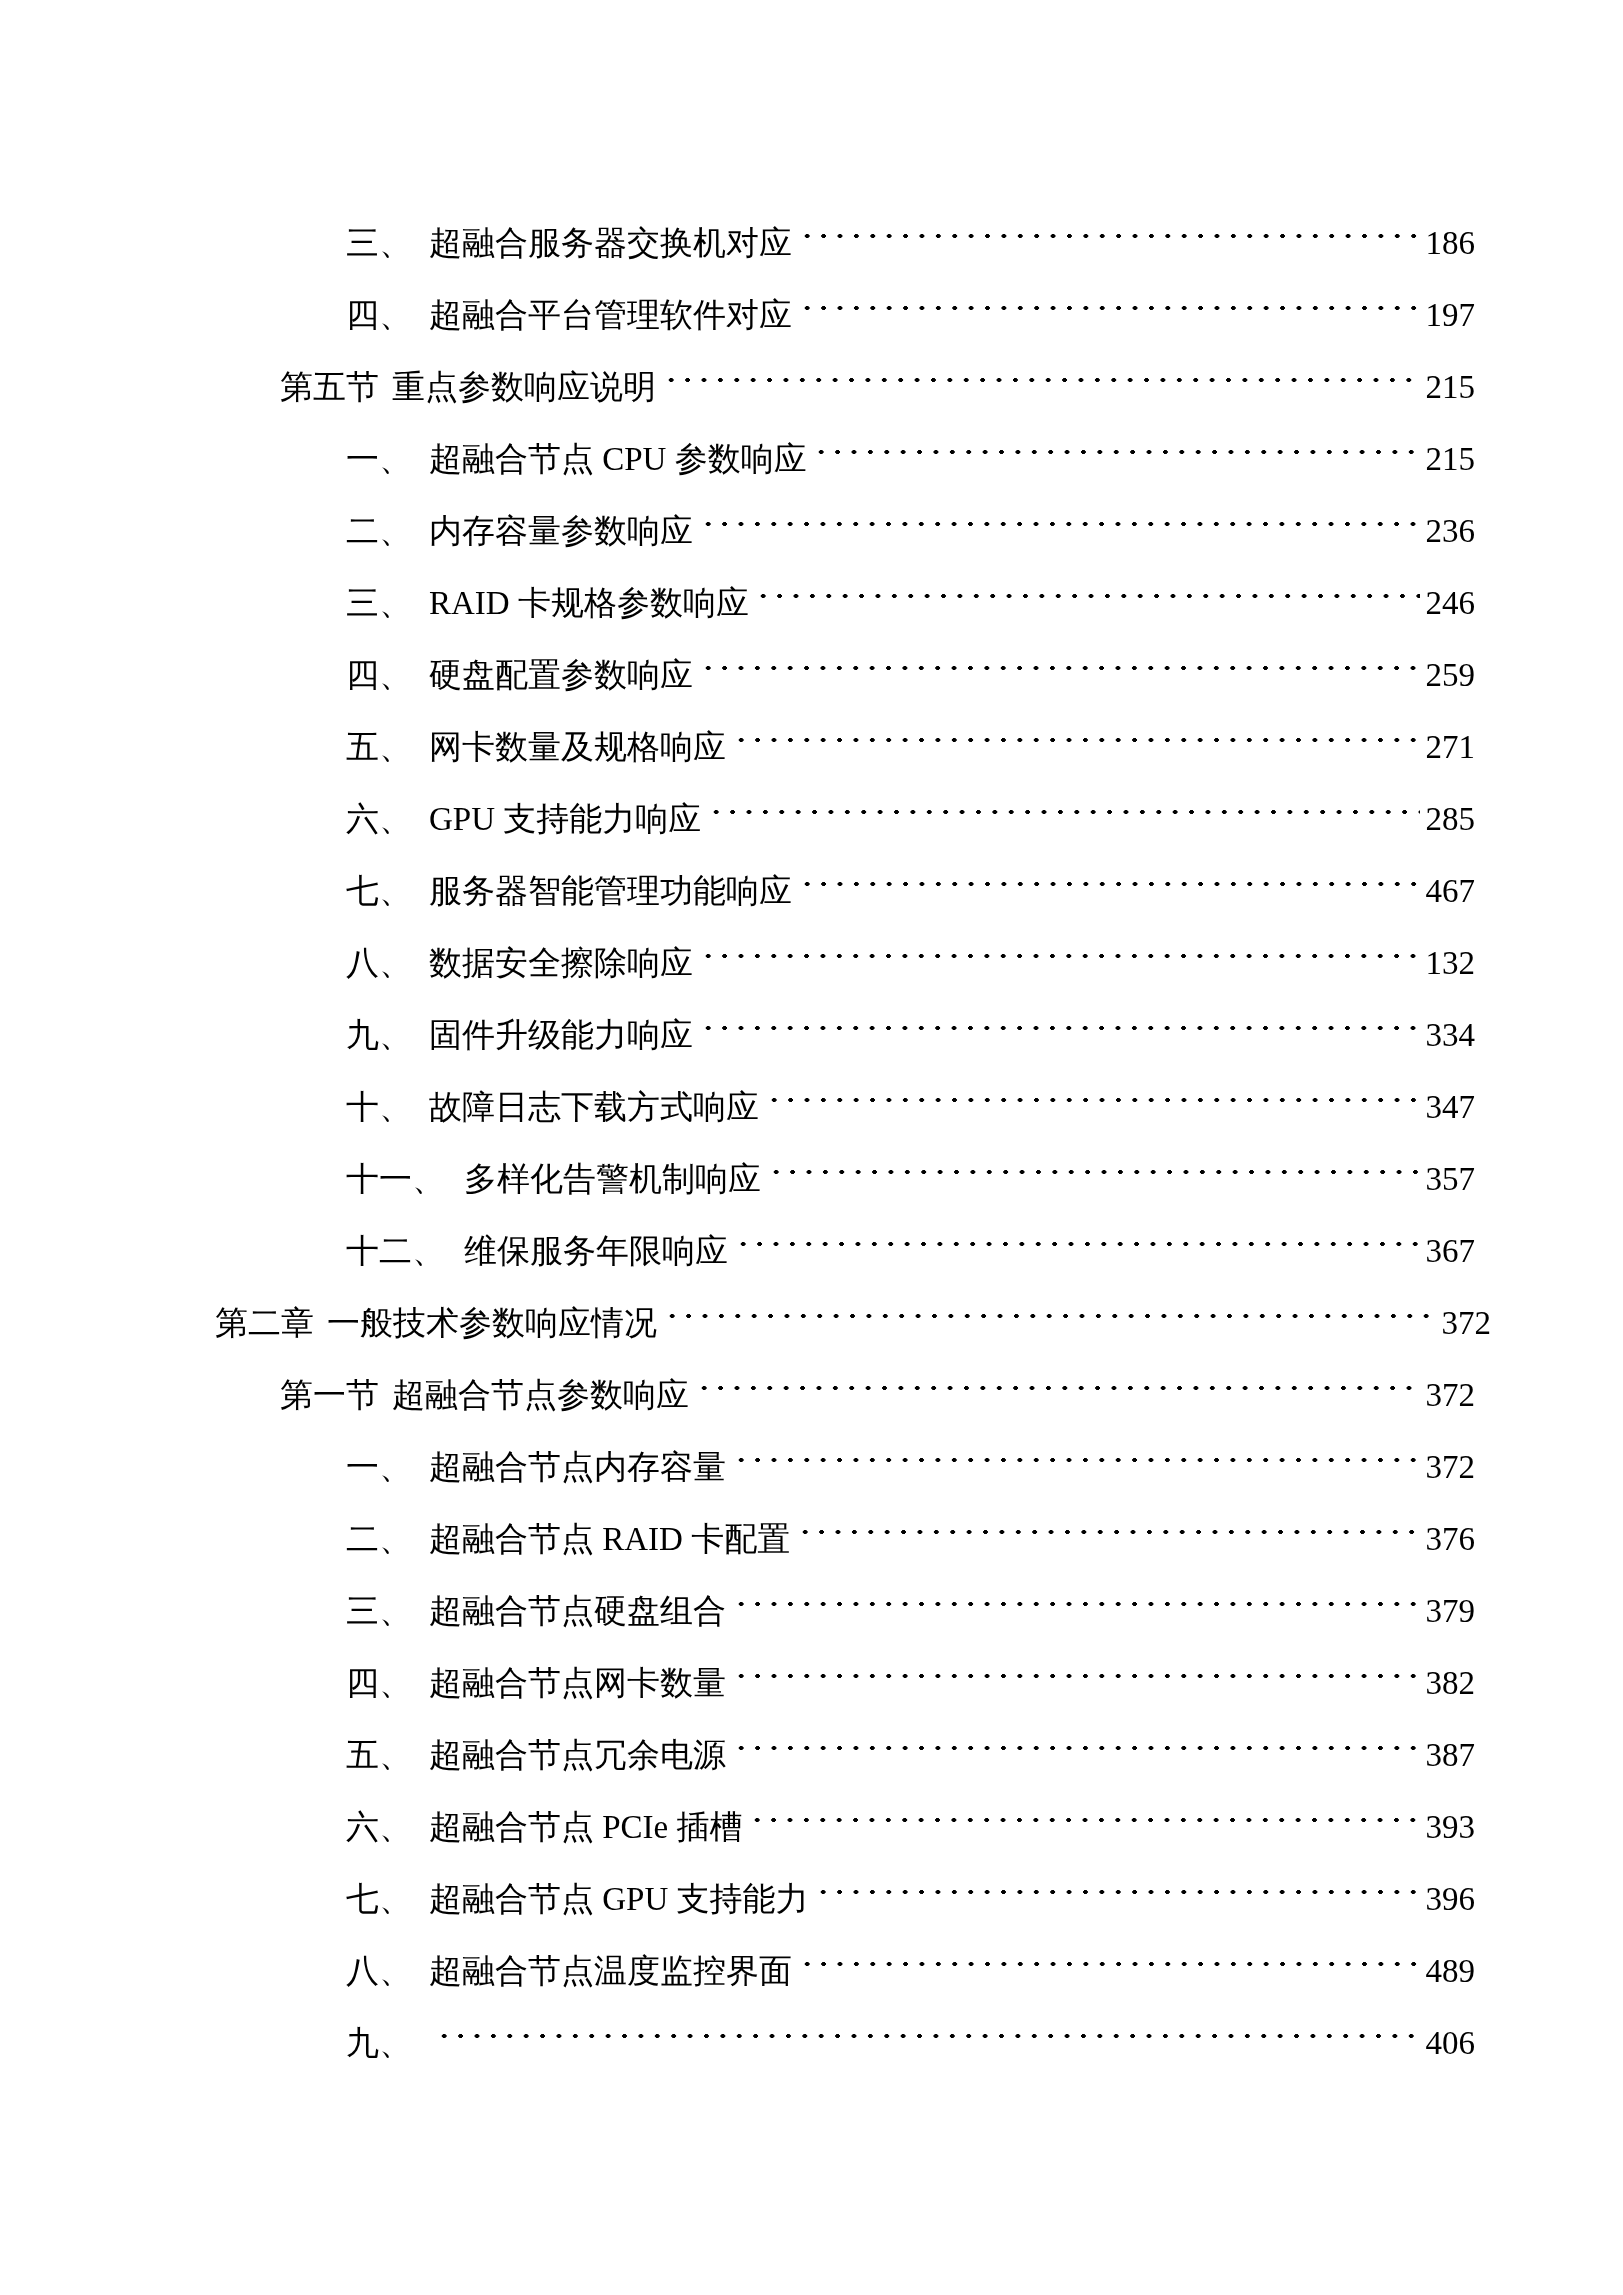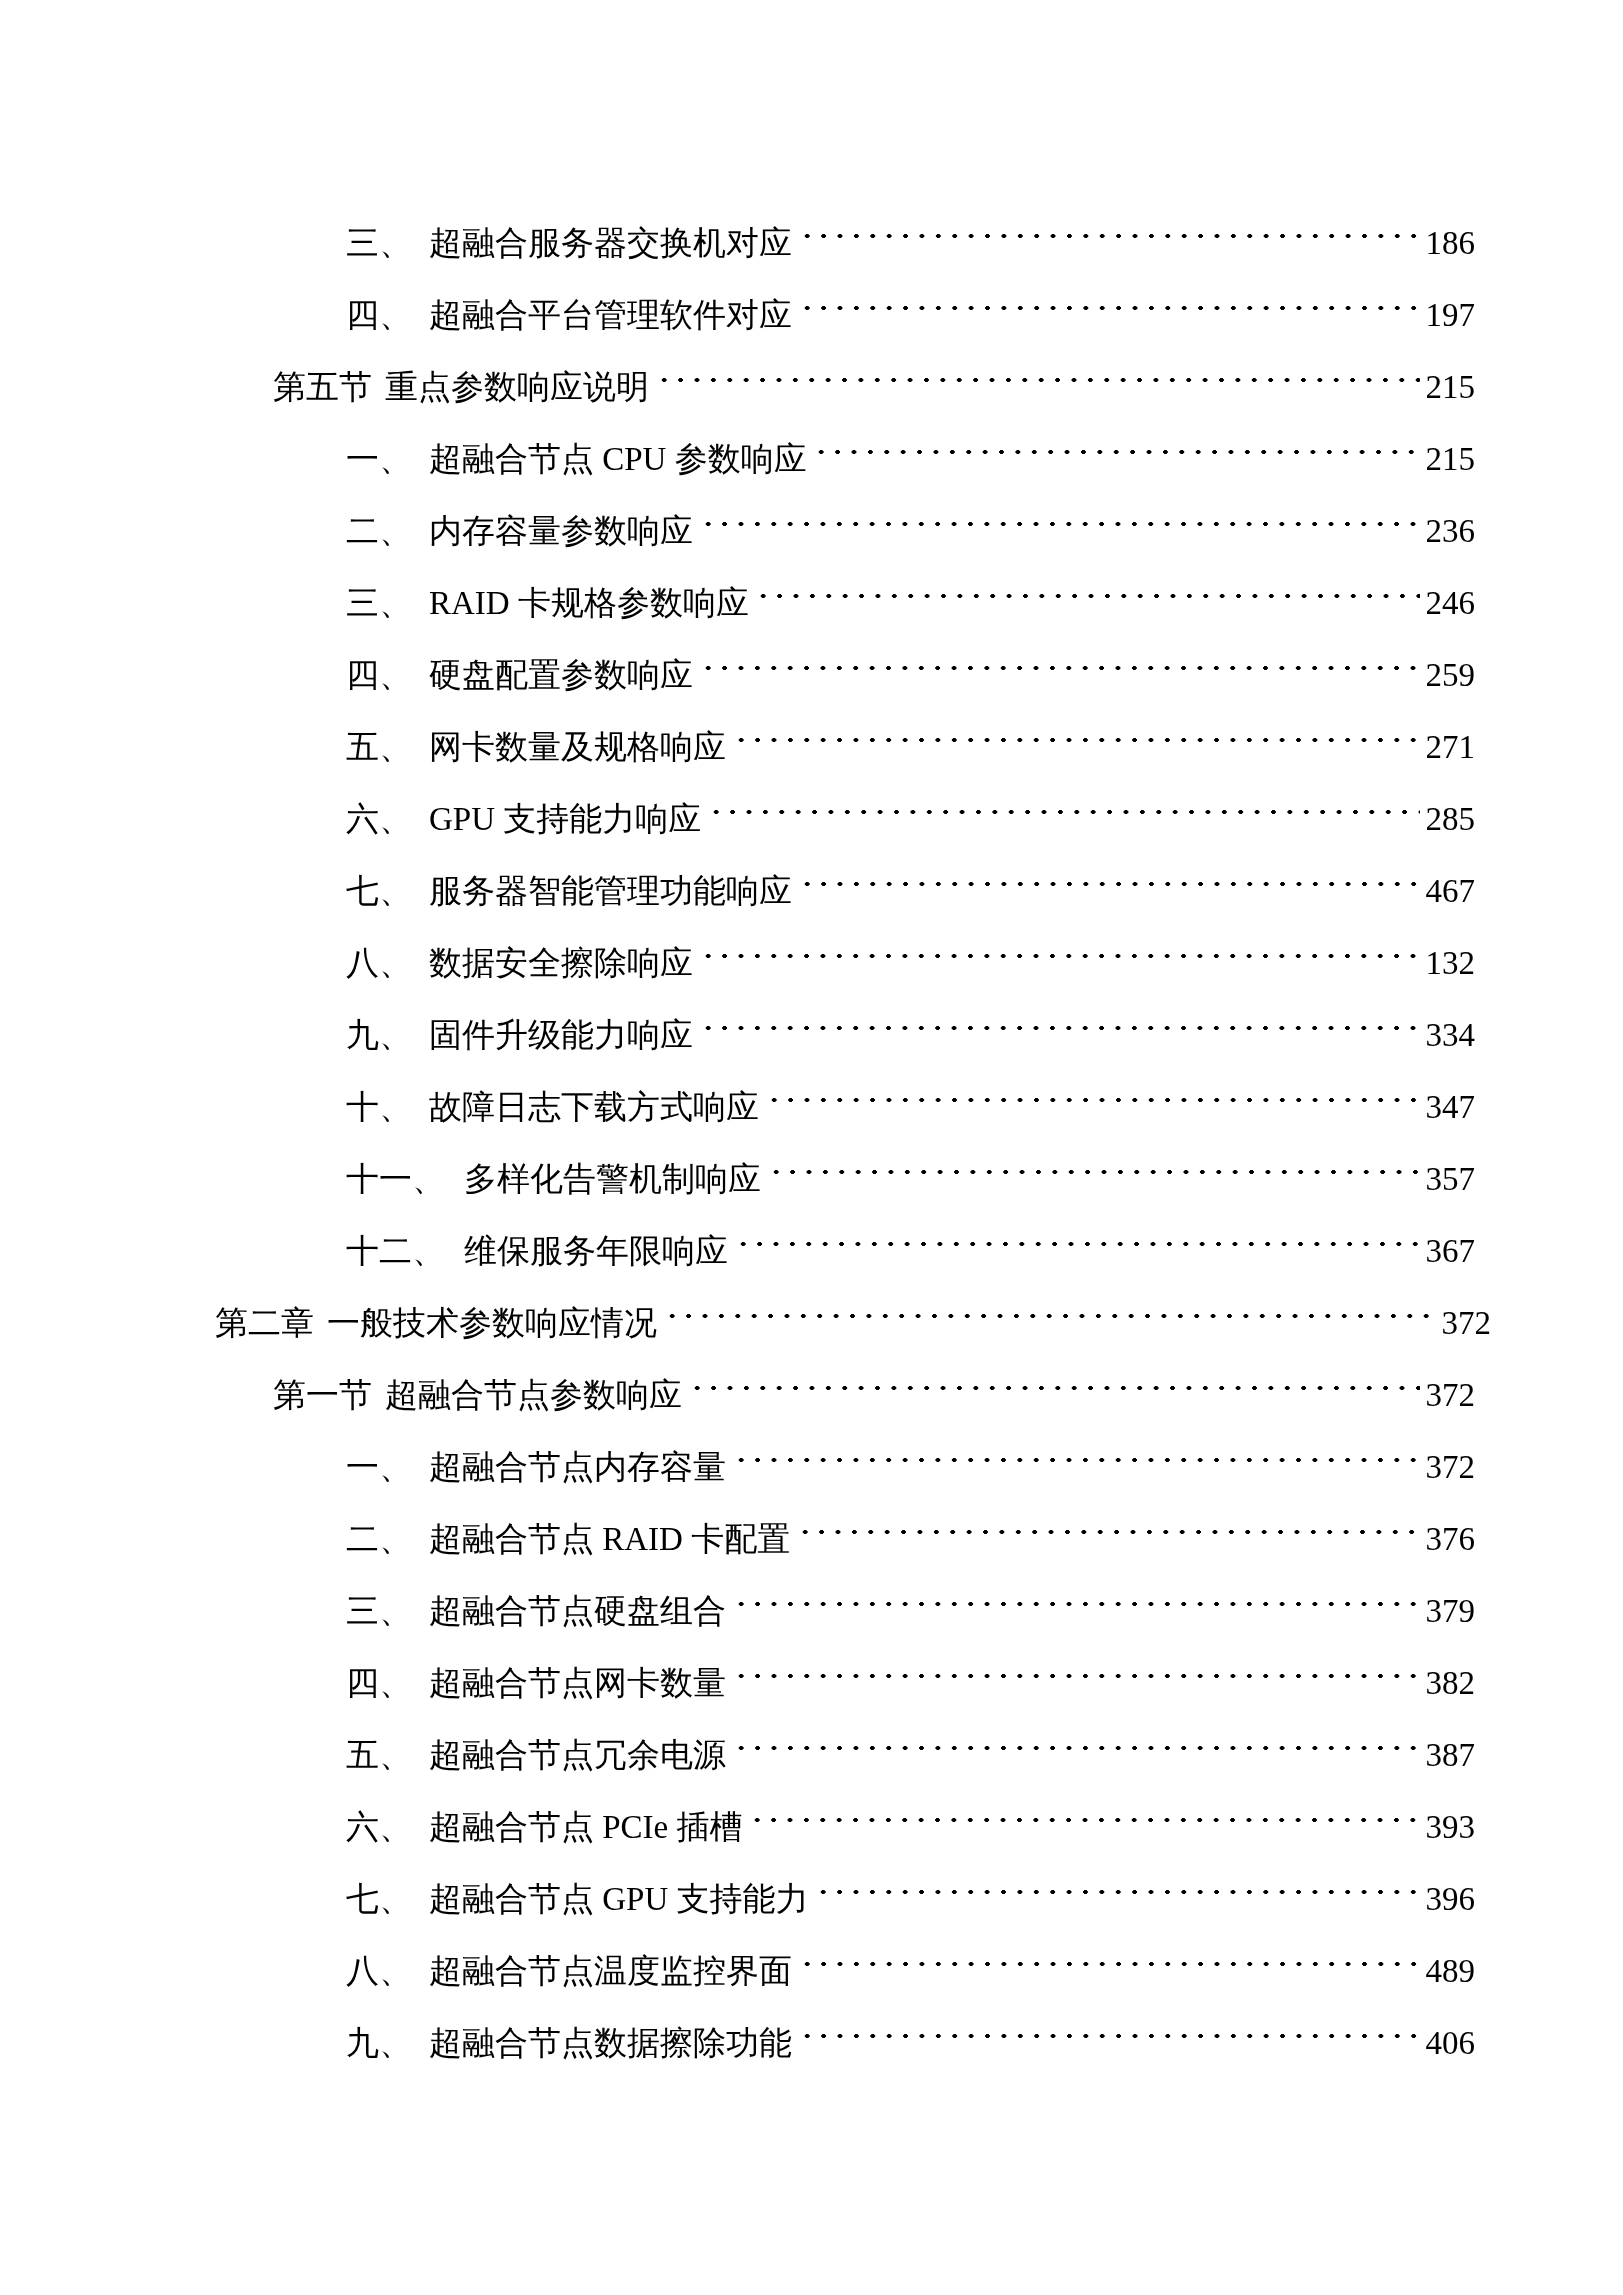--- a/index.html
+++ b/index.html
@@ -37,21 +37,21 @@
     white-space: nowrap;
   }
   .toc-row .label-wrap {
     position: absolute;
     top: 0;
     display: flex;
     align-items: baseline;
     height: 72px;
   }
   .toc-row.level-1 .label-wrap { left: 215px; right: 132px; }
-  .toc-row.level-2 .label-wrap { left: 273px; right: 148px; }
+  .toc-row.level-2 .label-wrap { left: 280px; right: 148px; }
   .toc-row.level-3 .label-wrap { left: 346px; right: 148px; }
 
   .num {
     display: inline-block;
     flex: 0 0 auto;
   }
   .level-3 .num { width: 83px; }
   .level-3.wide-num .num { width: 118px; }
   .level-1 .num, .level-2 .num { margin-right: 13px; }
 
@@ -302,21 +302,20 @@
         <span class="num">八、</span>
         <span class="title">超融合节点温度监控界面</span>
         <span class="leader"></span>
         <span class="pg">489</span>
       </div>
     </div>
 
     <div class="toc-row level-3">
       <div class="label-wrap">
         <span class="num">九、</span>
-        <span class="title">超融合节点数据擦除功能</span>
         <span class="leader"></span>
         <span class="pg">406</span>
       </div>
     </div>
 
   </div>
 </div>
 
 
 </body></html>

